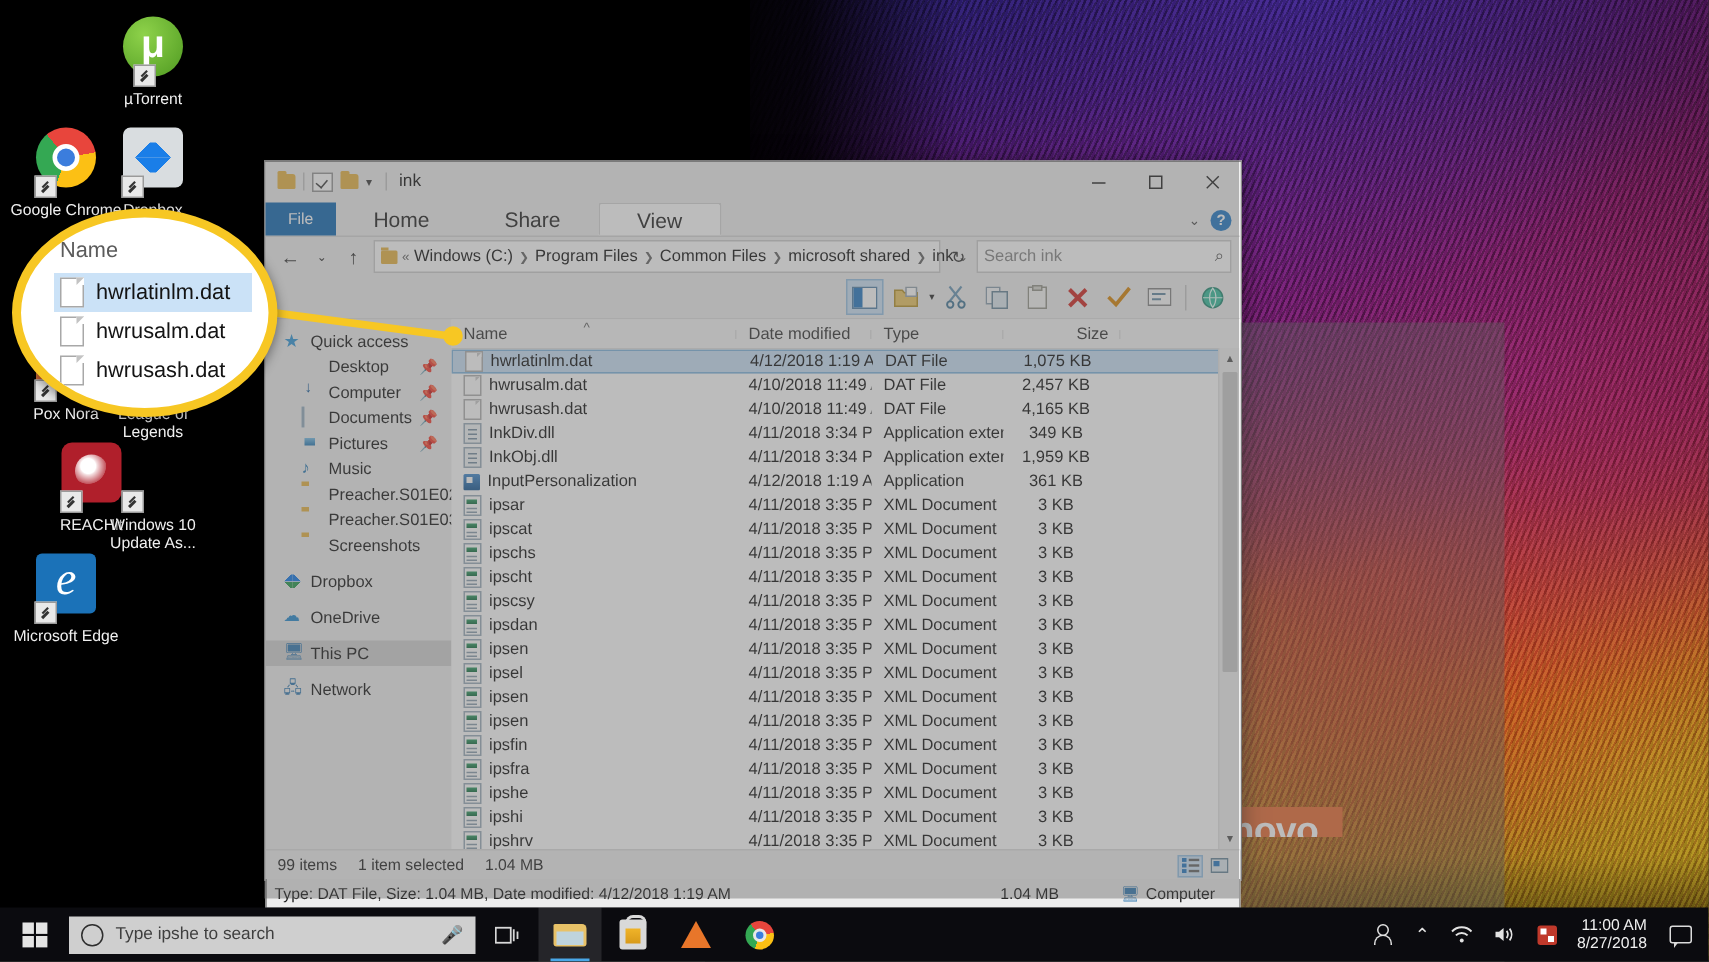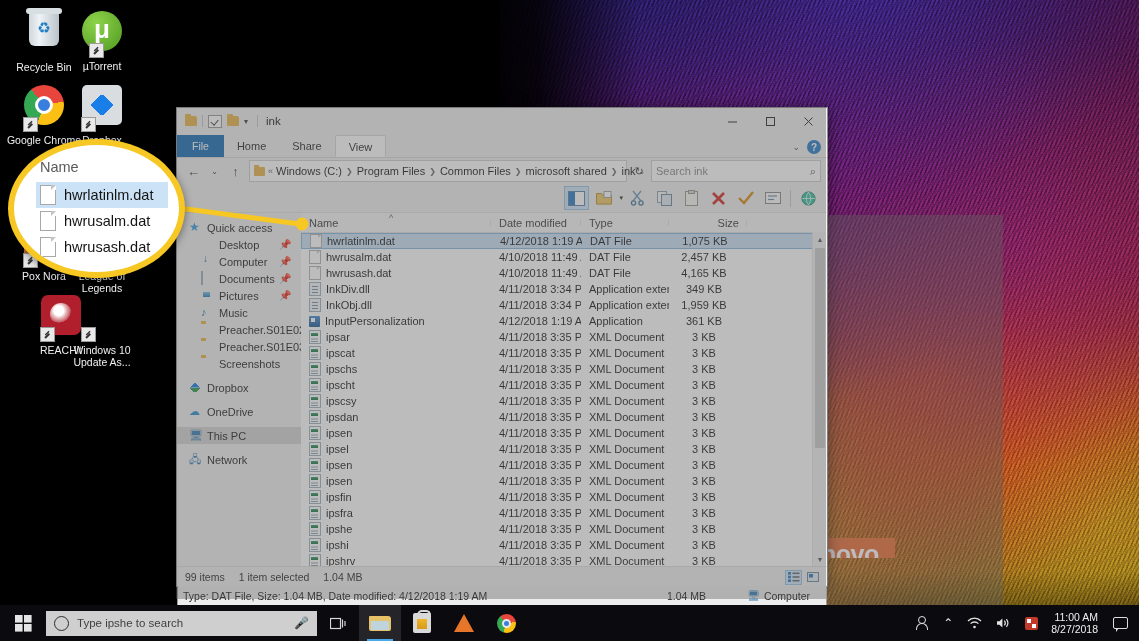--- a/index.html
+++ b/index.html
@@ -139,21 +139,21 @@
     border:solid #444;border-width:0 1.6px 1.6px 0;transform:rotate(40deg);}
   .qat-caret{font-size:8px;color:#444;}
   .win-title{margin-left:8px;font-size:11.5px;color:#1b1b1b;}
   .wincontrols{position:absolute;right:0;top:0;display:flex;height:26px;}
   .wcbtn{width:38px;height:26px;display:flex;align-items:center;justify-content:center;
     font-size:12px;color:#2a2a2a;}
   .wcbtn svg{display:block;}
 
   .ribbon-tabs{height:23px;background:#f0f0f0;display:flex;align-items:flex-end;position:relative;
     border-bottom:1px solid #d7d7d7;}
-  .rtab{height:22px;line-height:22px;padding:0 13px;font-size:11px;color:#2b2b2b;cursor:default;}
+  .rtab{height:22px;line-height:22px;padding:0 25px;font-size:14px;color:#2b2b2b;cursor:default;}
   .rtab.file{background:#1b6fb5;color:#fff;font-size:10.5px;padding:0 15px;}
   .rtab.active{background:#fff;border:1px solid #d7d7d7;border-bottom-color:#fff;
     border-radius:2px 2px 0 0;box-sizing:border-box;}
   .ribbon-right{position:absolute;right:6px;bottom:3px;display:flex;align-items:center;gap:7px;}
   .rb-caret{font-size:9px;color:#555;}
   .rb-help{width:14px;height:14px;border-radius:50%;background:#2a7fc9;color:#fff;font-size:10px;
     display:flex;align-items:center;justify-content:center;font-weight:bold;}
 
   .addressbar{height:26px;background:#f0f0f0;display:flex;align-items:center;padding:0 6px;gap:3px;}
   .navbtn{width:21px;height:21px;display:flex;align-items:center;justify-content:center;
@@ -357,26 +357,20 @@
     <div class="wp-streaks"></div>
     <div class="wp-streaks2"></div>
     <div class="wp-fadeL"></div>
     <div class="wp-dark-bottom"></div>
   </div>
 
   <div class="lenovo">
     <span>novo</span>
   </div>
 
-  <div class="desk-icon" style="left:2px;top:8px;">
-    <div class="glyph">
-        <div class="ic-recycle"></div>
-      </div>
-    <div class="cap">Recycle Bin</div>
-  </div>
   <div class="desk-icon" style="left:60px;top:8px;">
     <div class="glyph">
         <div class="ic-utorrent"></div>
         <div class="shortcut-arrow" style="left:10px;"></div>
       </div>
     <div class="cap">µTorrent</div>
   </div>
   <div class="desk-icon" style="left:2px;top:82px;">
     <div class="glyph">
         <div class="ic-chrome"></div>
@@ -411,20 +405,27 @@
         <div class="shortcut-arrow" style="left:2px;"></div>
       </div>
     <div class="cap">REACHit</div>
   </div>
   <div class="desk-icon" style="left:60px;top:292px;">
     <div class="glyph">
         <div class="ic-win10"></div>
         <div class="shortcut-arrow" style="left:2px;"></div>
       </div>
     <div class="cap">Windows 10 Update As...</div>
+  </div>
+  <div class="desk-icon" style="left:2px;top:366px;">
+    <div class="glyph">
+        <div class="ic-edge"></div>
+        <div class="shortcut-arrow" style="left:2px;"></div>
+      </div>
+    <div class="cap">Microsoft Edge</div>
   </div>
 
   <div class="explorer">
 
     <div class="titlebar">
       <div class="qat">
         <div class="qat-folder"></div>
         <div class="qat-sep"></div>
         <div class="qat-check"></div>
         <div class="qat-folder"></div>

